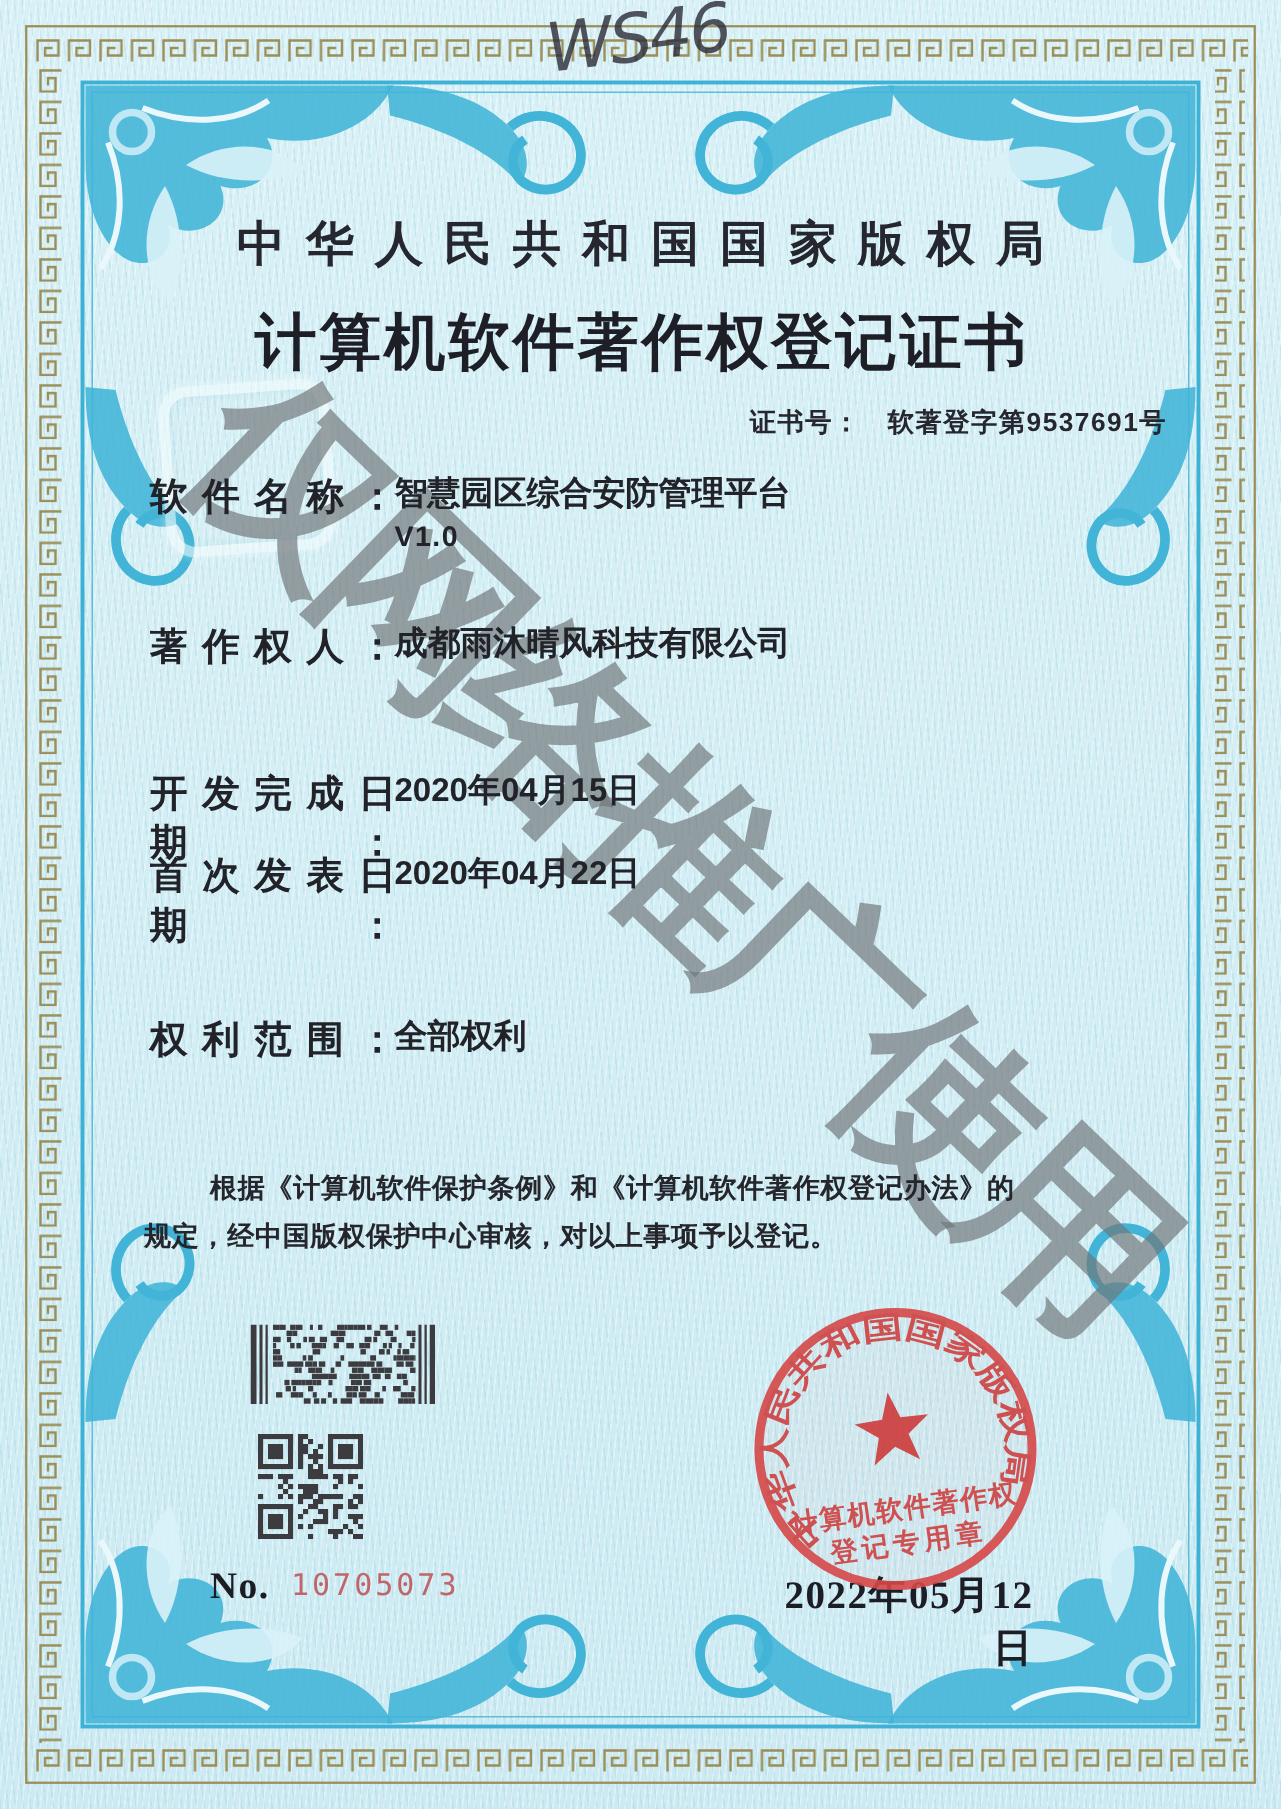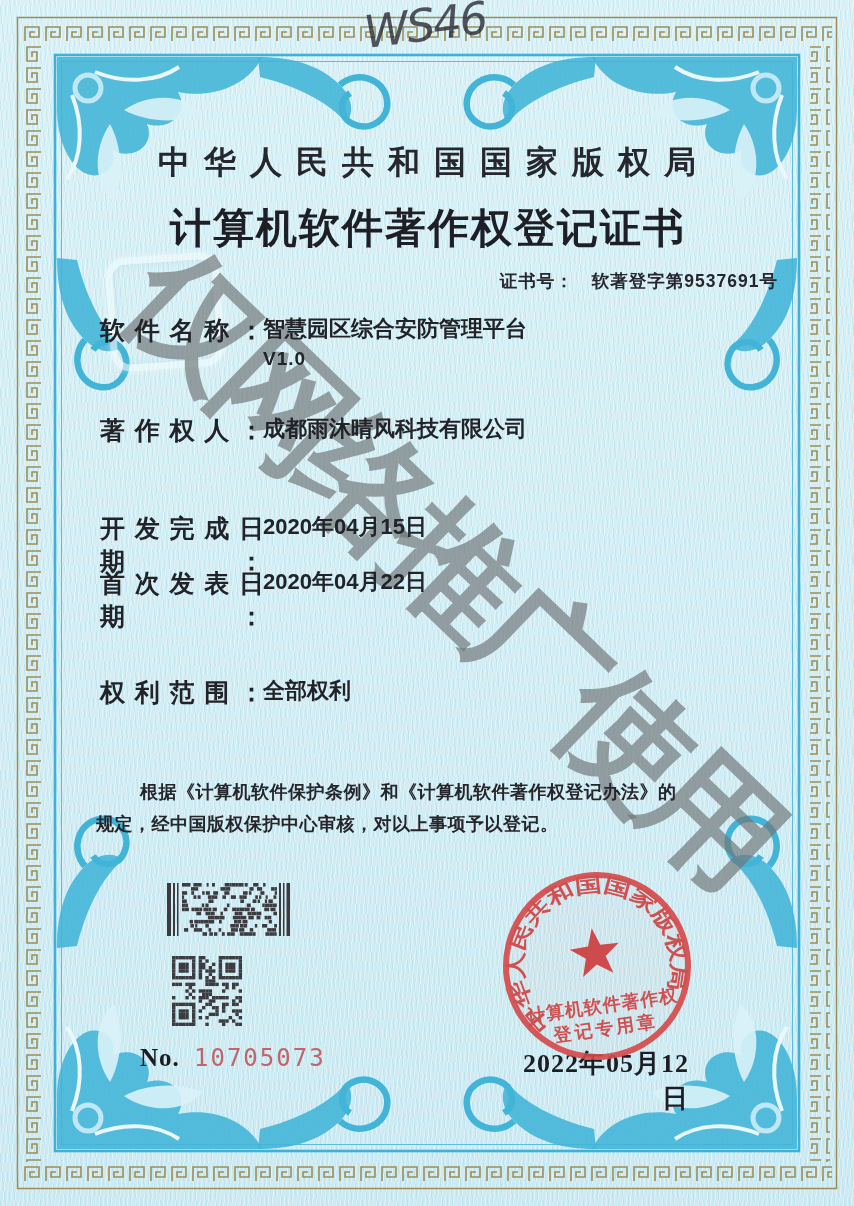--- a/index.html
+++ b/index.html
@@ -66,21 +66,21 @@
     color:#25252c;letter-spacing:0.5px;white-space:nowrap;
   }
   .stmt.indent{padding-left:44px;}
   
   .serial-label{
     left:140px;top:1044px;font-family:"Liberation Serif","DejaVu Serif",serif;
     font-size:25px;font-weight:600;color:#1c1c24;letter-spacing:1px;
   }
   .serial-number{
     left:194px;top:1044px;font-family:"DejaVu Sans Mono","Liberation Mono",monospace;
-    font-size:24px;font-weight:400;color:#c0666a;letter-spacing:2px;
+    font-size:20px;font-weight:400;color:#c0666a;letter-spacing:2px;
   }
   .issue-date{
     left:503px;top:1046px;width:186px;text-align:right;
     font-family:"Liberation Serif","DejaVu Serif",serif;
     font-size:26px;font-weight:600;color:#1d1d26;letter-spacing:1px;
   }
   svg{display:block;}
   .no-events{pointer-events:none;}
 </style>
 </head>

